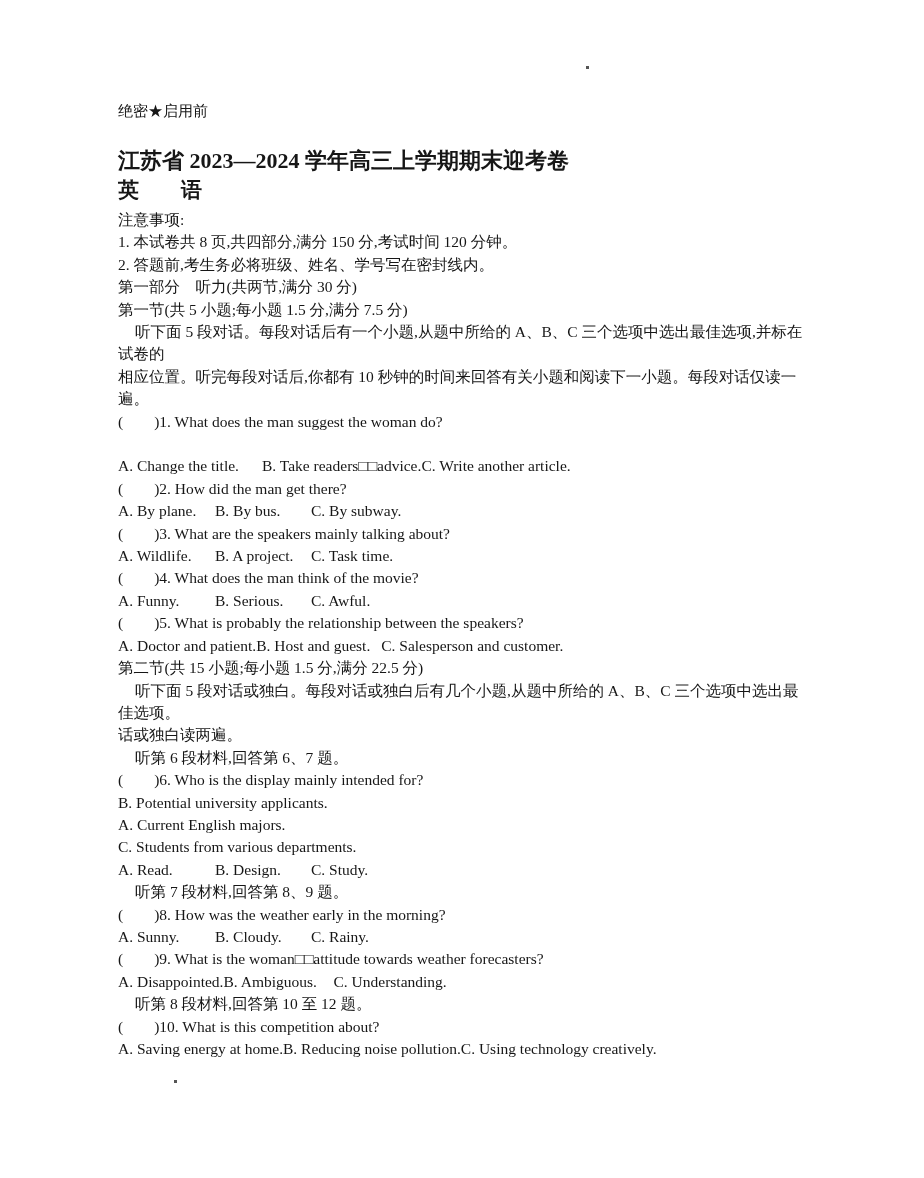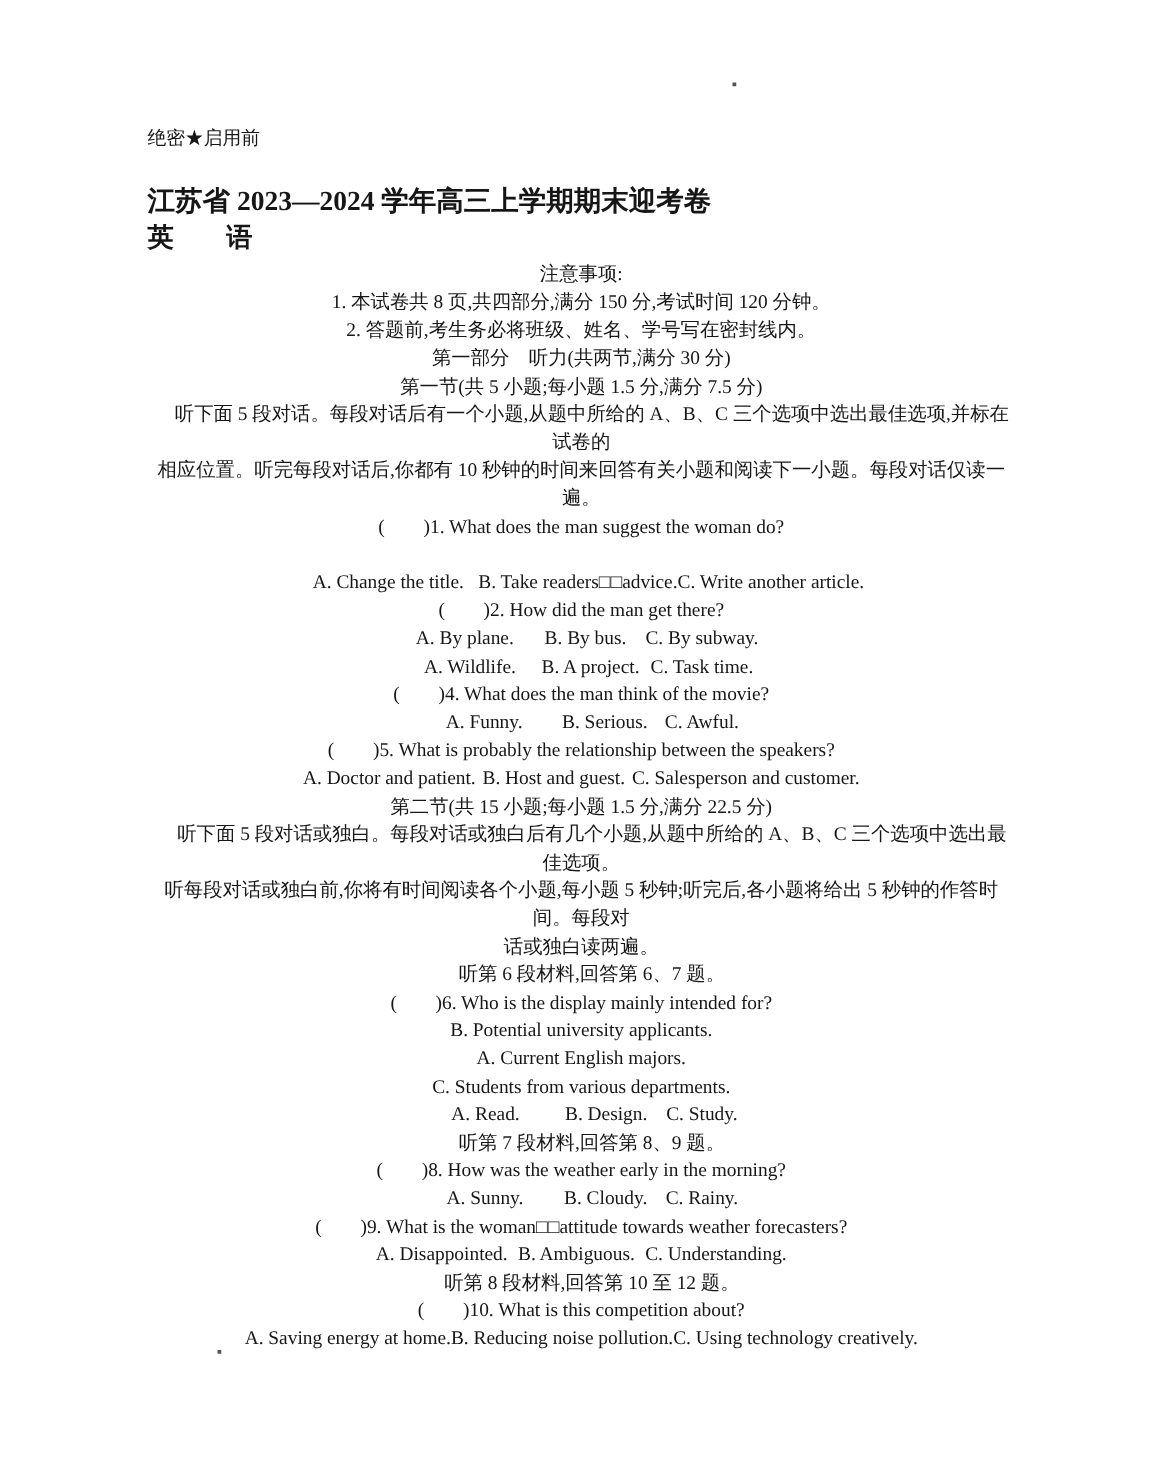--- a/index.html
+++ b/index.html
@@ -16,21 +16,21 @@
   }
   .secrecy { font-size:15px; line-height:22px; white-space:pre-wrap; }
   .title {
     font-size:22px; font-weight:bold; 
     line-height:30px; margin-top:24px; white-space:pre-wrap;
   }
   .subject {
     font-size:21px; font-weight:bold; text-align:left;
     line-height:28px; white-space:pre-wrap;
   }
-  .body-block { margin-top:5px;text-align:center; }
+  .body-block { margin-top:5px; }
   .line {
     font-size:15.5px; line-height:22.4px; white-space:pre-wrap;
   }
   .indent { text-indent:17px; }
   .blank { height:22.4px; }
   .opt { display:inline-block; vertical-align:top; }
   .dot {
     position:absolute; width:3px; height:3px; background:#555;
   }
   .dot-top { left:586px; top:66px; }
@@ -61,31 +61,31 @@
       <div class="line indent">听下面 5 段对话。每段对话后有一个小题,从题中所给的 A、B、C 三个选项中选出最佳选项,并标在试卷的</div>
       <div class="line">相应位置。听完每段对话后,你都有 10 秒钟的时间来回答有关小题和阅读下一小题。每段对话仅读一遍。</div>
 
       <div class="line">(        )1. What does the man suggest the woman do?</div>
       <div class="blank"></div>
       <div class="line"><span class="opt" style="min-width:144px">A. Change the title.</span><span class="opt" style="min-width:141px">B. Take readers□□advice.</span><span class="opt">C. Write another article.</span></div>
 
       <div class="line">(        )2. How did the man get there?</div>
       <div class="line"><span class="opt" style="min-width:97px">A. By plane.</span><span class="opt" style="min-width:96px">B. By bus.</span><span class="opt">C. By subway.</span></div>
 
+      <div class="line">(        )3. What are the speakers mainly talking about?</div>
       <div class="line"><span class="opt" style="min-width:97px">A. Wildlife.</span><span class="opt" style="min-width:96px">B. A project.</span><span class="opt">C. Task time.</span></div>
 
       <div class="line">(        )4. What does the man think of the movie?</div>
       <div class="line"><span class="opt" style="min-width:97px">A. Funny.</span><span class="opt" style="min-width:96px">B. Serious.</span><span class="opt">C. Awful.</span></div>
 
       <div class="line">(        )5. What is probably the relationship between the speakers?</div>
       <div class="line"><span class="opt" style="min-width:123px">A. Doctor and patient.</span><span class="opt" style="min-width:125px">B. Host and guest.</span><span class="opt">C. Salesperson and customer.</span></div>
 
       <div class="line">第二节(共 15 小题;每小题 1.5 分,满分 22.5 分)</div>
       <div class="line indent">听下面 5 段对话或独白。每段对话或独白后有几个小题,从题中所给的 A、B、C 三个选项中选出最佳选项。</div>
-      <div class="line">听每段对话或独白前,你将有时间阅读各个小题,每小题 5 秒钟;听完后,各小题将给出 5 秒钟的作答时间。每段对</div>
       <div class="line">话或独白读两遍。</div>
 
       <div class="line indent">听第 6 段材料,回答第 6、7 题。</div>
       <div class="line">(        )6. Who is the display mainly intended for?</div>
       <div class="line">B. Potential university applicants.</div>
       <div class="line">A. Current English majors.</div>
       <div class="line">C. Students from various departments.</div>
 
       <div class="line"><span class="opt" style="min-width:97px">A. Read.</span><span class="opt" style="min-width:96px">B. Design.</span><span class="opt">C. Study.</span></div>
 

